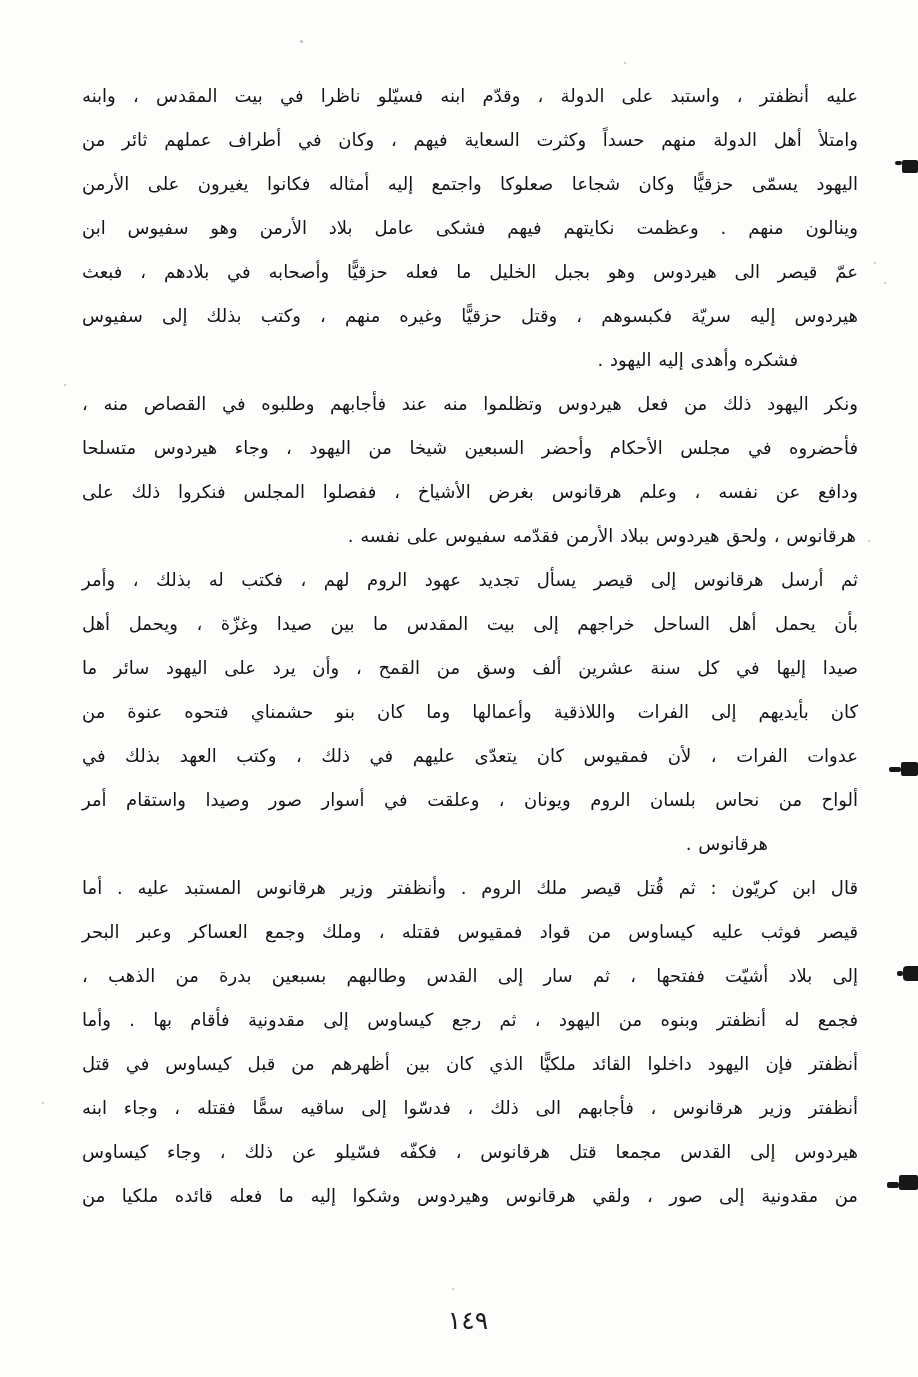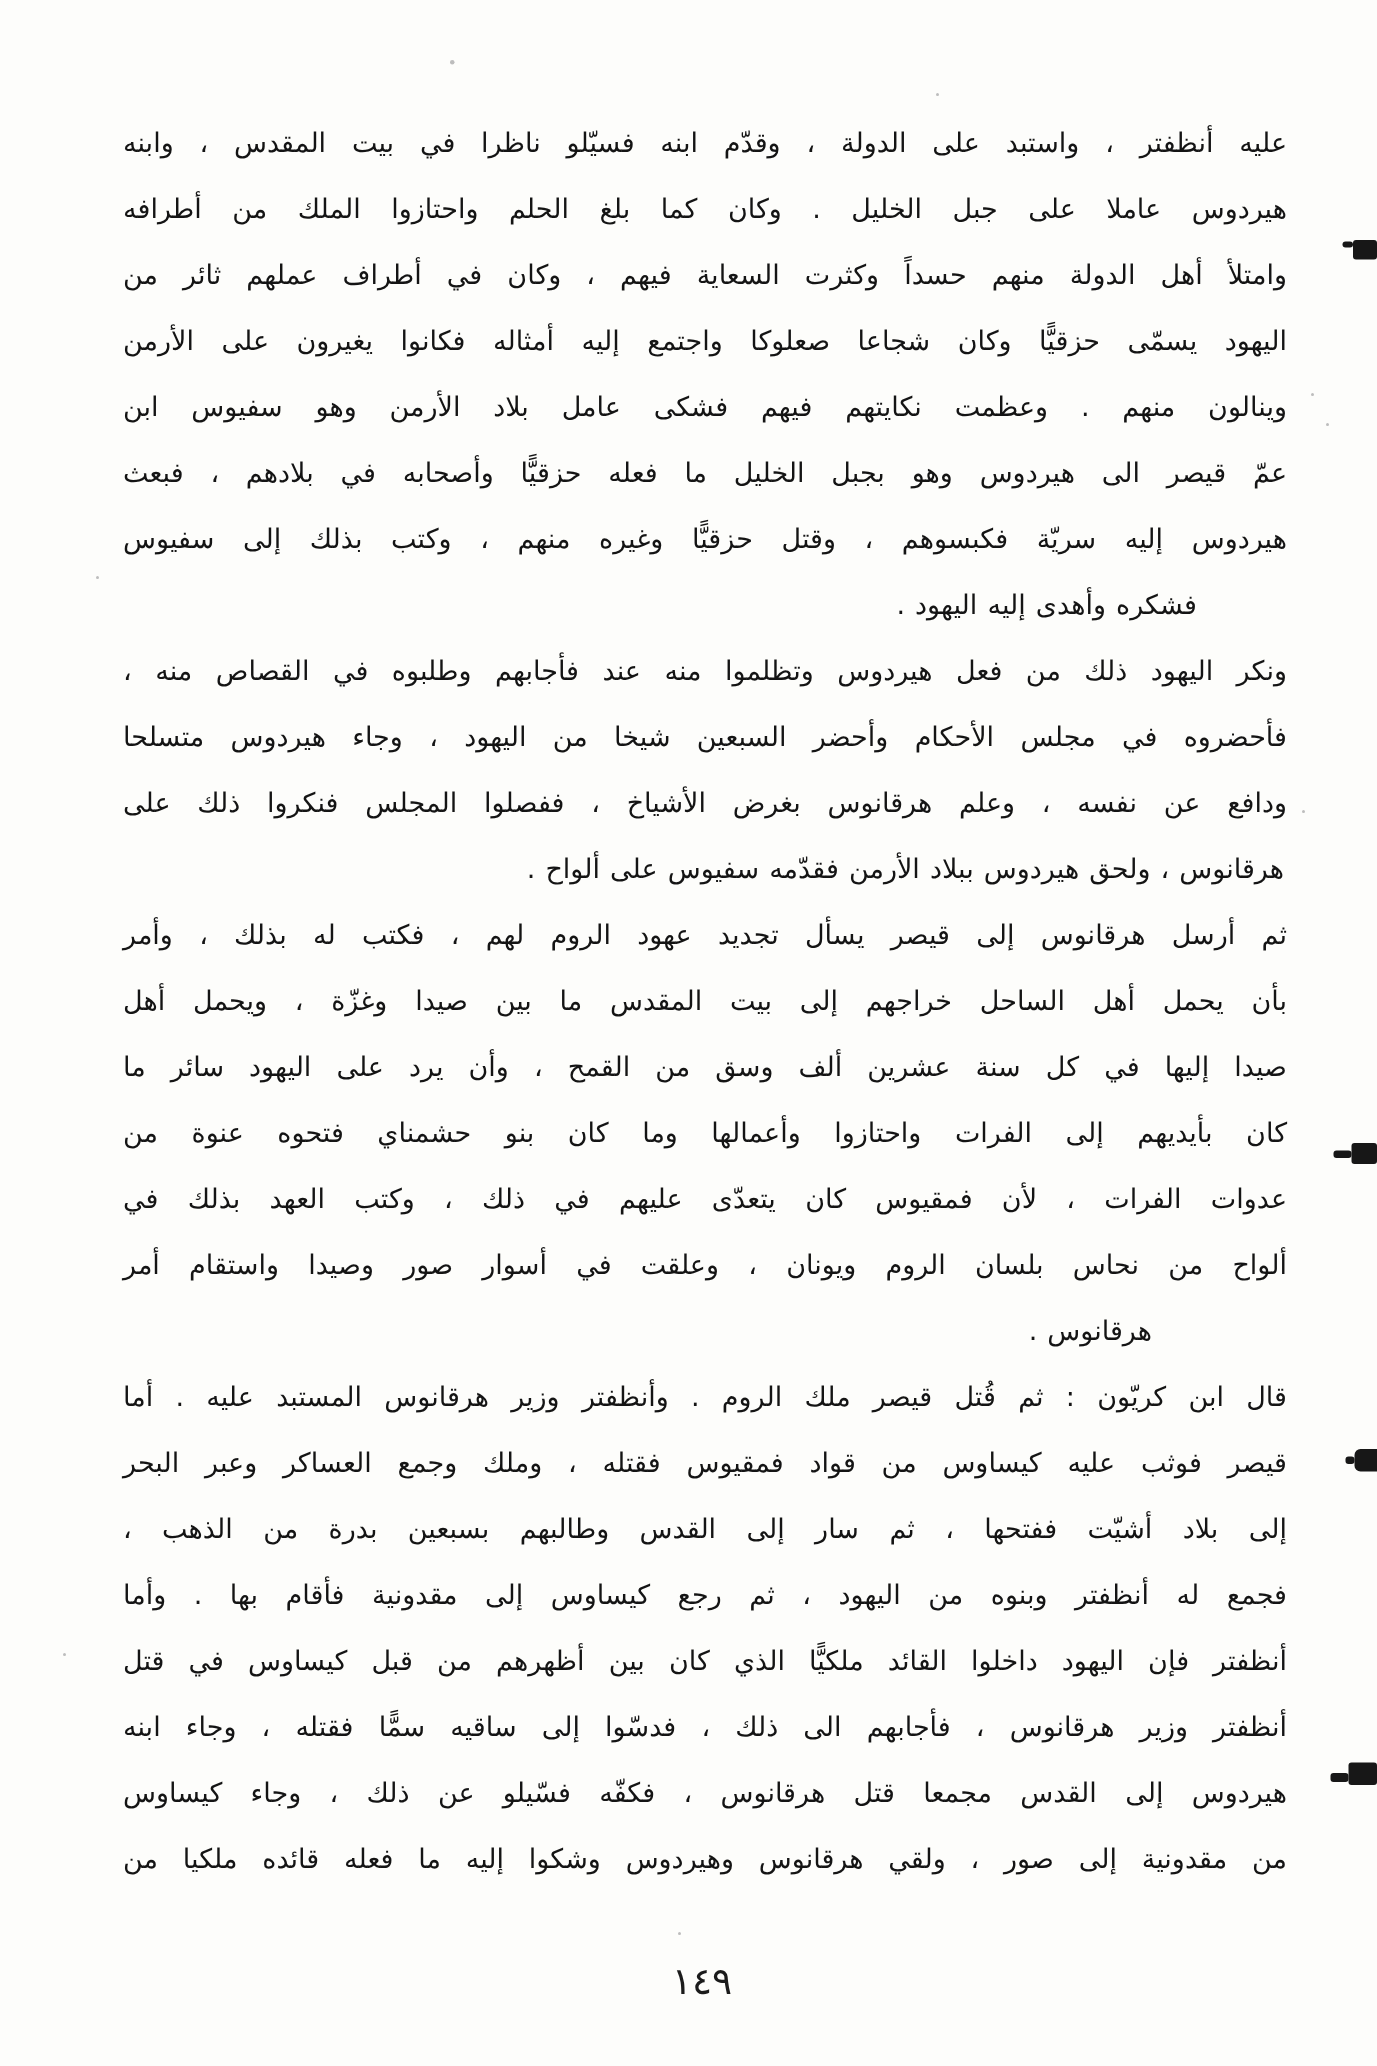--- a/index.html
+++ b/index.html
@@ -91,35 +91,34 @@
   .s7 { left: 42px; top: 1102px; width: 2px; height: 2px; }
   .s8 { left: 452px; top: 1288px; width: 2px; height: 2px; }
 </style>
 </head>
 <body>
 
 <div class="page">
 
   <div class="text-block" dir="rtl">
     <div class="line">عليه أنظفتر ، واستبد على الدولة ، وقدّم ابنه فسيّلو ناظرا في بيت المقدس ، وابنه</div>
-    <div class="line">هيردوس عاملا على جبل الخليل . وكان كما بلغ الحلم واحتازوا الملك من أطرافه</div>
     <div class="line">وامتلأ أهل الدولة منهم حسداً وكثرت السعاية فيهم ، وكان في أطراف عملهم ثائر من</div>
     <div class="line">اليهود يسمّى حزقيًّا وكان شجاعا صعلوكا واجتمع إليه أمثاله فكانوا يغيرون على الأرمن</div>
     <div class="line">وينالون منهم . وعظمت نكايتهم فيهم فشكى عامل بلاد الأرمن وهو سفيوس ابن</div>
     <div class="line">عمّ قيصر الى هيردوس وهو بجبل الخليل ما فعله حزقيًّا وأصحابه في بلادهم ، فبعث</div>
     <div class="line">هيردوس إليه سريّة فكبسوهم ، وقتل حزقيًّا وغيره منهم ، وكتب بذلك إلى سفيوس</div>
     <div class="line end-a">فشكره وأهدى إليه اليهود .</div>
     <div class="line">ونكر اليهود ذلك من فعل هيردوس وتظلموا منه عند فأجابهم وطلبوه في القصاص منه ،</div>
     <div class="line">فأحضروه في مجلس الأحكام وأحضر السبعين شيخا من اليهود ، وجاء هيردوس متسلحا</div>
     <div class="line">ودافع عن نفسه ، وعلم هرقانوس بغرض الأشياخ ، ففصلوا المجلس فنكروا ذلك على</div>
-    <div class="line end-b">هرقانوس ، ولحق هيردوس ببلاد الأرمن فقدّمه سفيوس على ألواح .</div>
+    <div class="line end-b">هرقانوس ، ولحق هيردوس ببلاد الأرمن فقدّمه سفيوس على نفسه .</div>
     <div class="line">ثم أرسل هرقانوس إلى قيصر يسأل تجديد عهود الروم لهم ، فكتب له بذلك ، وأمر</div>
     <div class="line">بأن يحمل أهل الساحل خراجهم إلى بيت المقدس ما بين صيدا وغزّة ، ويحمل أهل</div>
     <div class="line">صيدا إليها في كل سنة عشرين ألف وسق من القمح ، وأن يرد على اليهود سائر ما</div>
-    <div class="line">كان بأيديهم إلى الفرات واحتازوا وأعمالها وما كان بنو حشمناي فتحوه عنوة من</div>
+    <div class="line">كان بأيديهم إلى الفرات واللاذقية وأعمالها وما كان بنو حشمناي فتحوه عنوة من</div>
     <div class="line">عدوات الفرات ، لأن فمقيوس كان يتعدّى عليهم في ذلك ، وكتب العهد بذلك في</div>
     <div class="line">ألواح من نحاس بلسان الروم ويونان ، وعلقت في أسوار صور وصيدا واستقام أمر</div>
     <div class="line end-c">هرقانوس .</div>
     <div class="line">قال ابن كريّون : ثم قُتل قيصر ملك الروم . وأنظفتر وزير هرقانوس المستبد عليه . أما</div>
     <div class="line">قيصر فوثب عليه كيساوس من قواد فمقيوس فقتله ، وملك وجمع العساكر وعبر البحر</div>
     <div class="line">إلى بلاد أشيّت ففتحها ، ثم سار إلى القدس وطالبهم بسبعين بدرة من الذهب ،</div>
     <div class="line">فجمع له أنظفتر وبنوه من اليهود ، ثم رجع كيساوس إلى مقدونية فأقام بها . وأما</div>
     <div class="line">أنظفتر فإن اليهود داخلوا القائد ملكيًّا الذي كان بين أظهرهم من قبل كيساوس في قتل</div>
     <div class="line">أنظفتر وزير هرقانوس ، فأجابهم الى ذلك ، فدسّوا إلى ساقيه سمًّا فقتله ، وجاء ابنه</div>
     <div class="line">هيردوس إلى القدس مجمعا قتل هرقانوس ، فكفّه فسّيلو عن ذلك ، وجاء كيساوس</div>

